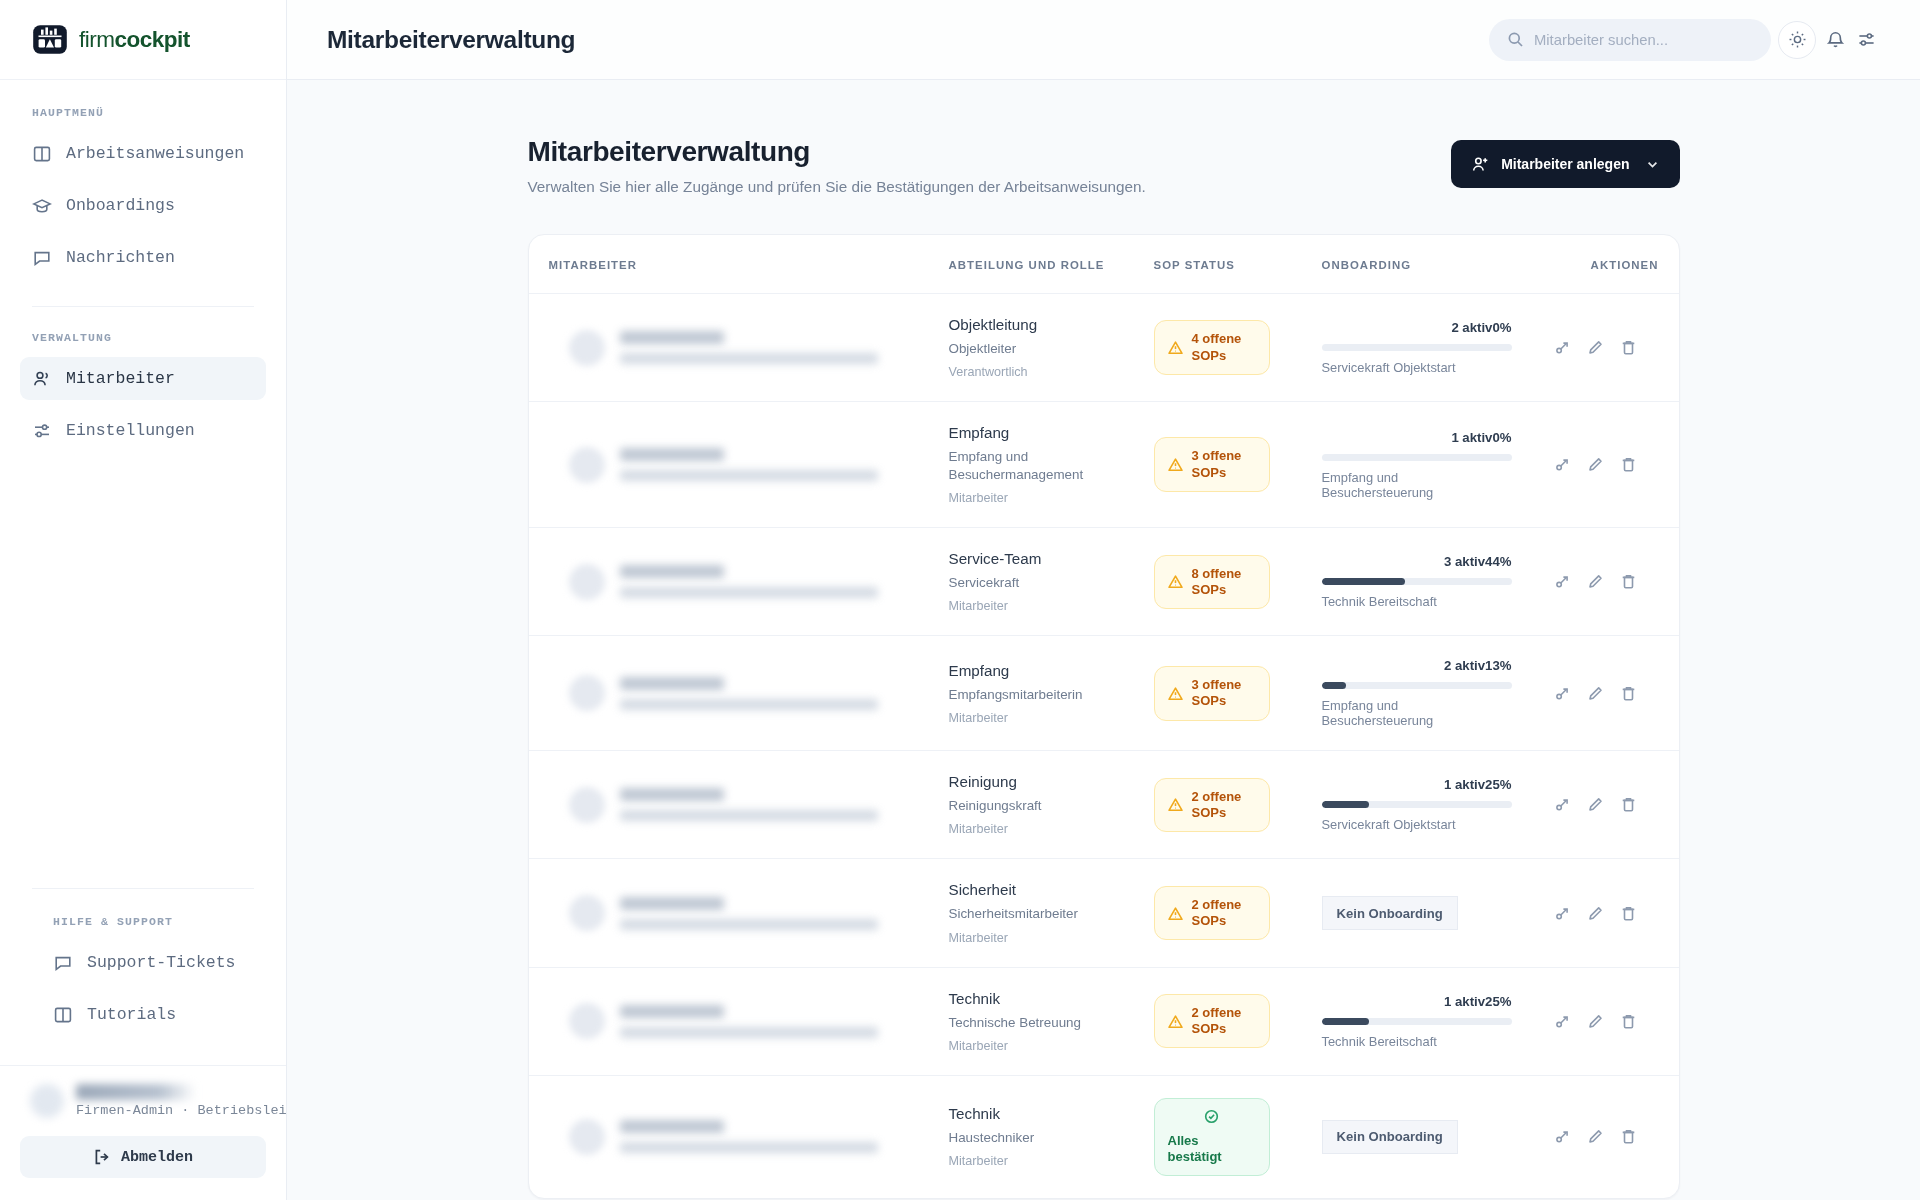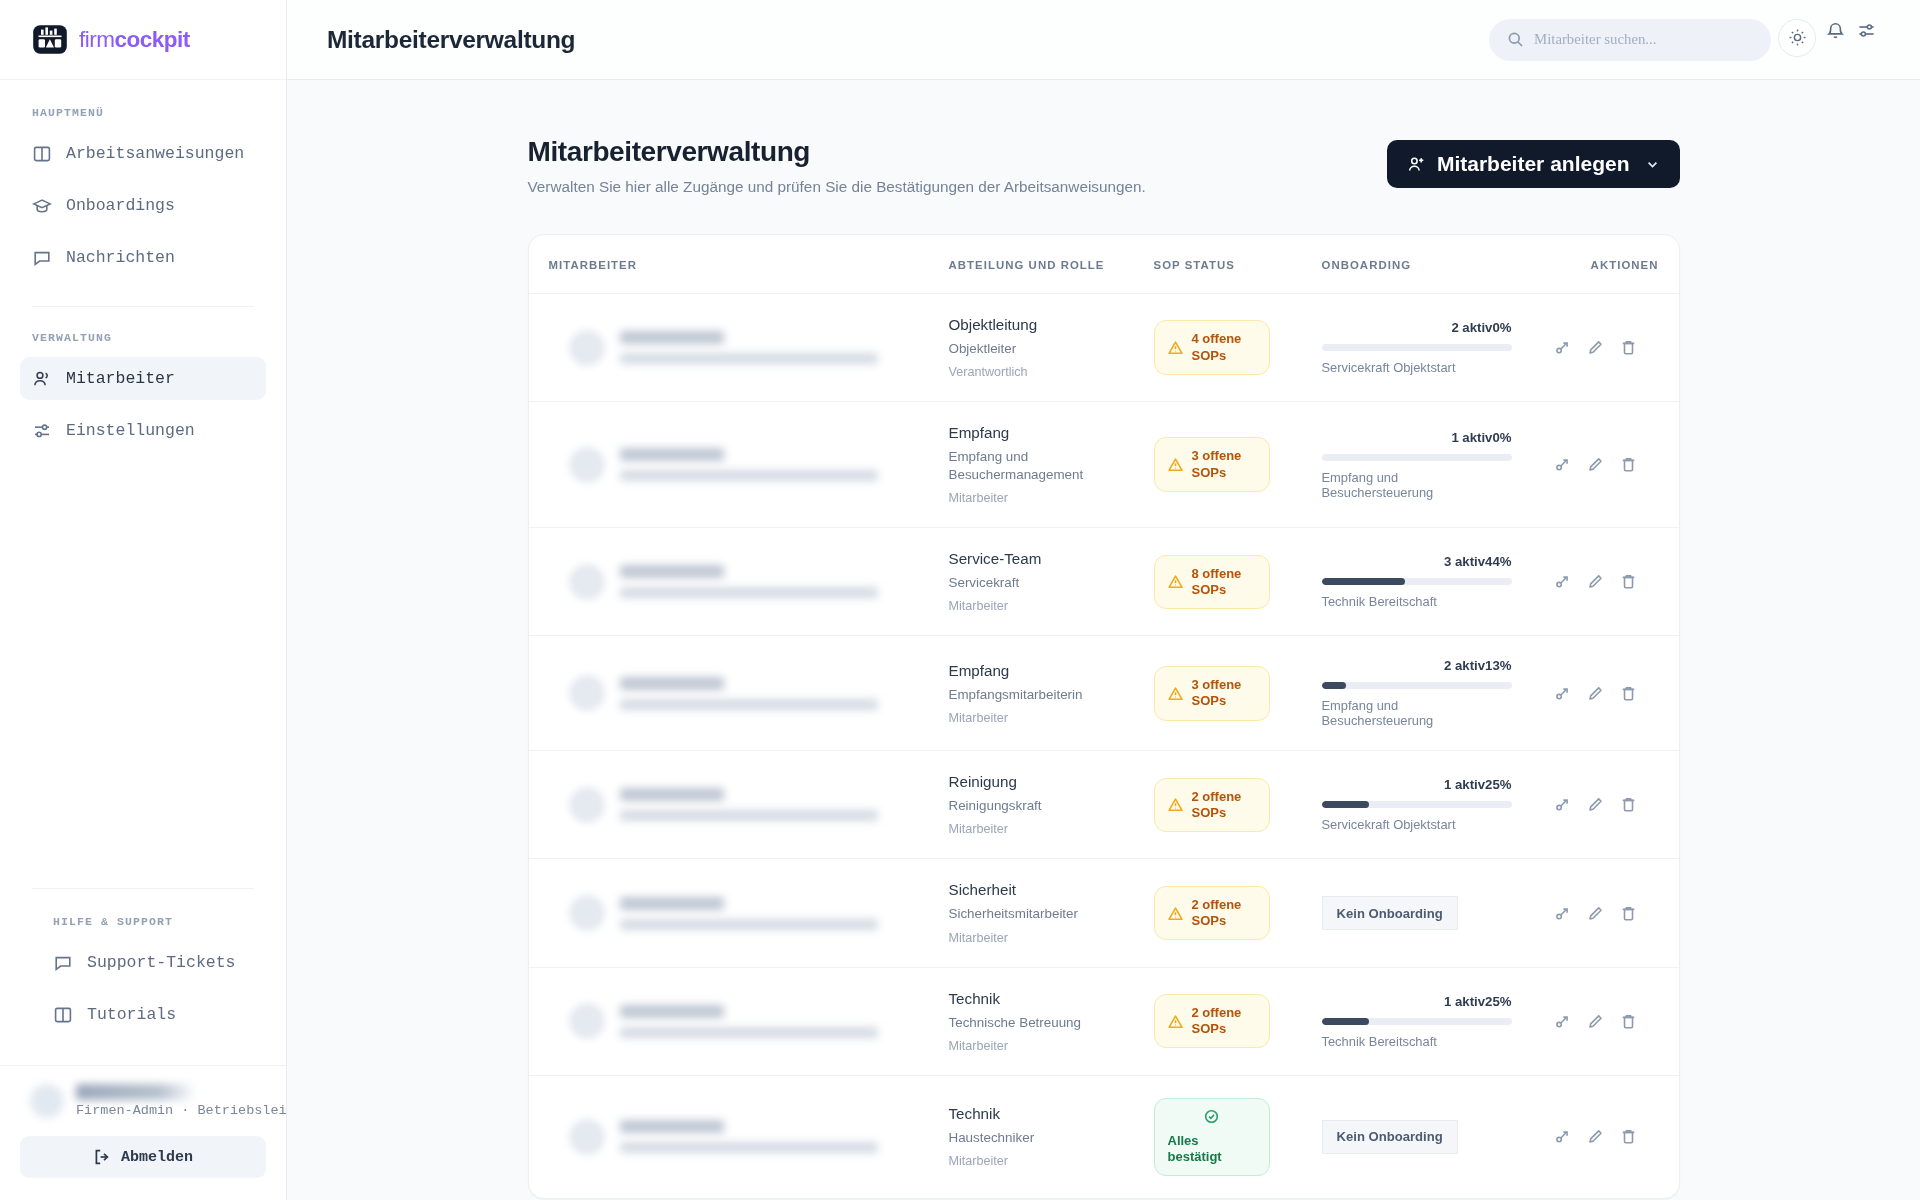--- a/index.html
+++ b/index.html
@@ -37,21 +37,21 @@
     display: flex;
     align-items: center;
     gap: 11px;
     padding-left: 32px;
     border-bottom: 1px solid #eef1f6;
   }
   .brand-mark { width: 36px; height: 31px; display: block; }
   .brand-text {
     font-size: 22.5px;
     letter-spacing: -0.5px;
-    color: #8b5cf6;
+    color: #14532d;
     font-weight: 400;
     white-space: nowrap;
   }
   .brand-text b { font-weight: 700; }
 
   .nav-scroll {
     flex: 1 1 auto;
     padding-top: 26px;
     display: flex;
     flex-direction: column;
@@ -170,22 +170,22 @@
   }
   .topbar-title {
     font-size: 24.5px;
     font-weight: 700;
     color: #1c2838;
     letter-spacing: -0.3px;
   }
   .topbar-right {
     margin-left: auto;
     display: flex;
+    align-items: center;
     gap: 7px;
-    font-family: Liberation Serif, serif;
   }
   .search-box {
     width: 282px;
     height: 42px;
     background: #eef2f8;
     border-radius: 21px;
     display: flex;
     align-items: center;
     gap: 10px;
     padding: 0 18px;
@@ -249,21 +249,21 @@
   .primary-btn {
     margin-left: auto;
     margin-top: 4px;
     height: 48px;
     padding: 0 20px 0 20px;
     background: #111a2b;
     color: #ffffff;
     border: none;
     border-radius: 10px;
     font-family: inherit;
-    font-size: 21px;
+    font-size: 14px;
     font-weight: 700;
     display: flex;
     align-items: center;
     gap: 11px;
     cursor: pointer;
     white-space: nowrap;
   }
   .primary-btn .ico { width: 19px; height: 19px; display: block; }
   .primary-btn .chev { width: 15px; height: 15px; display: block; margin-left: 4px; opacity: .9; }
 

